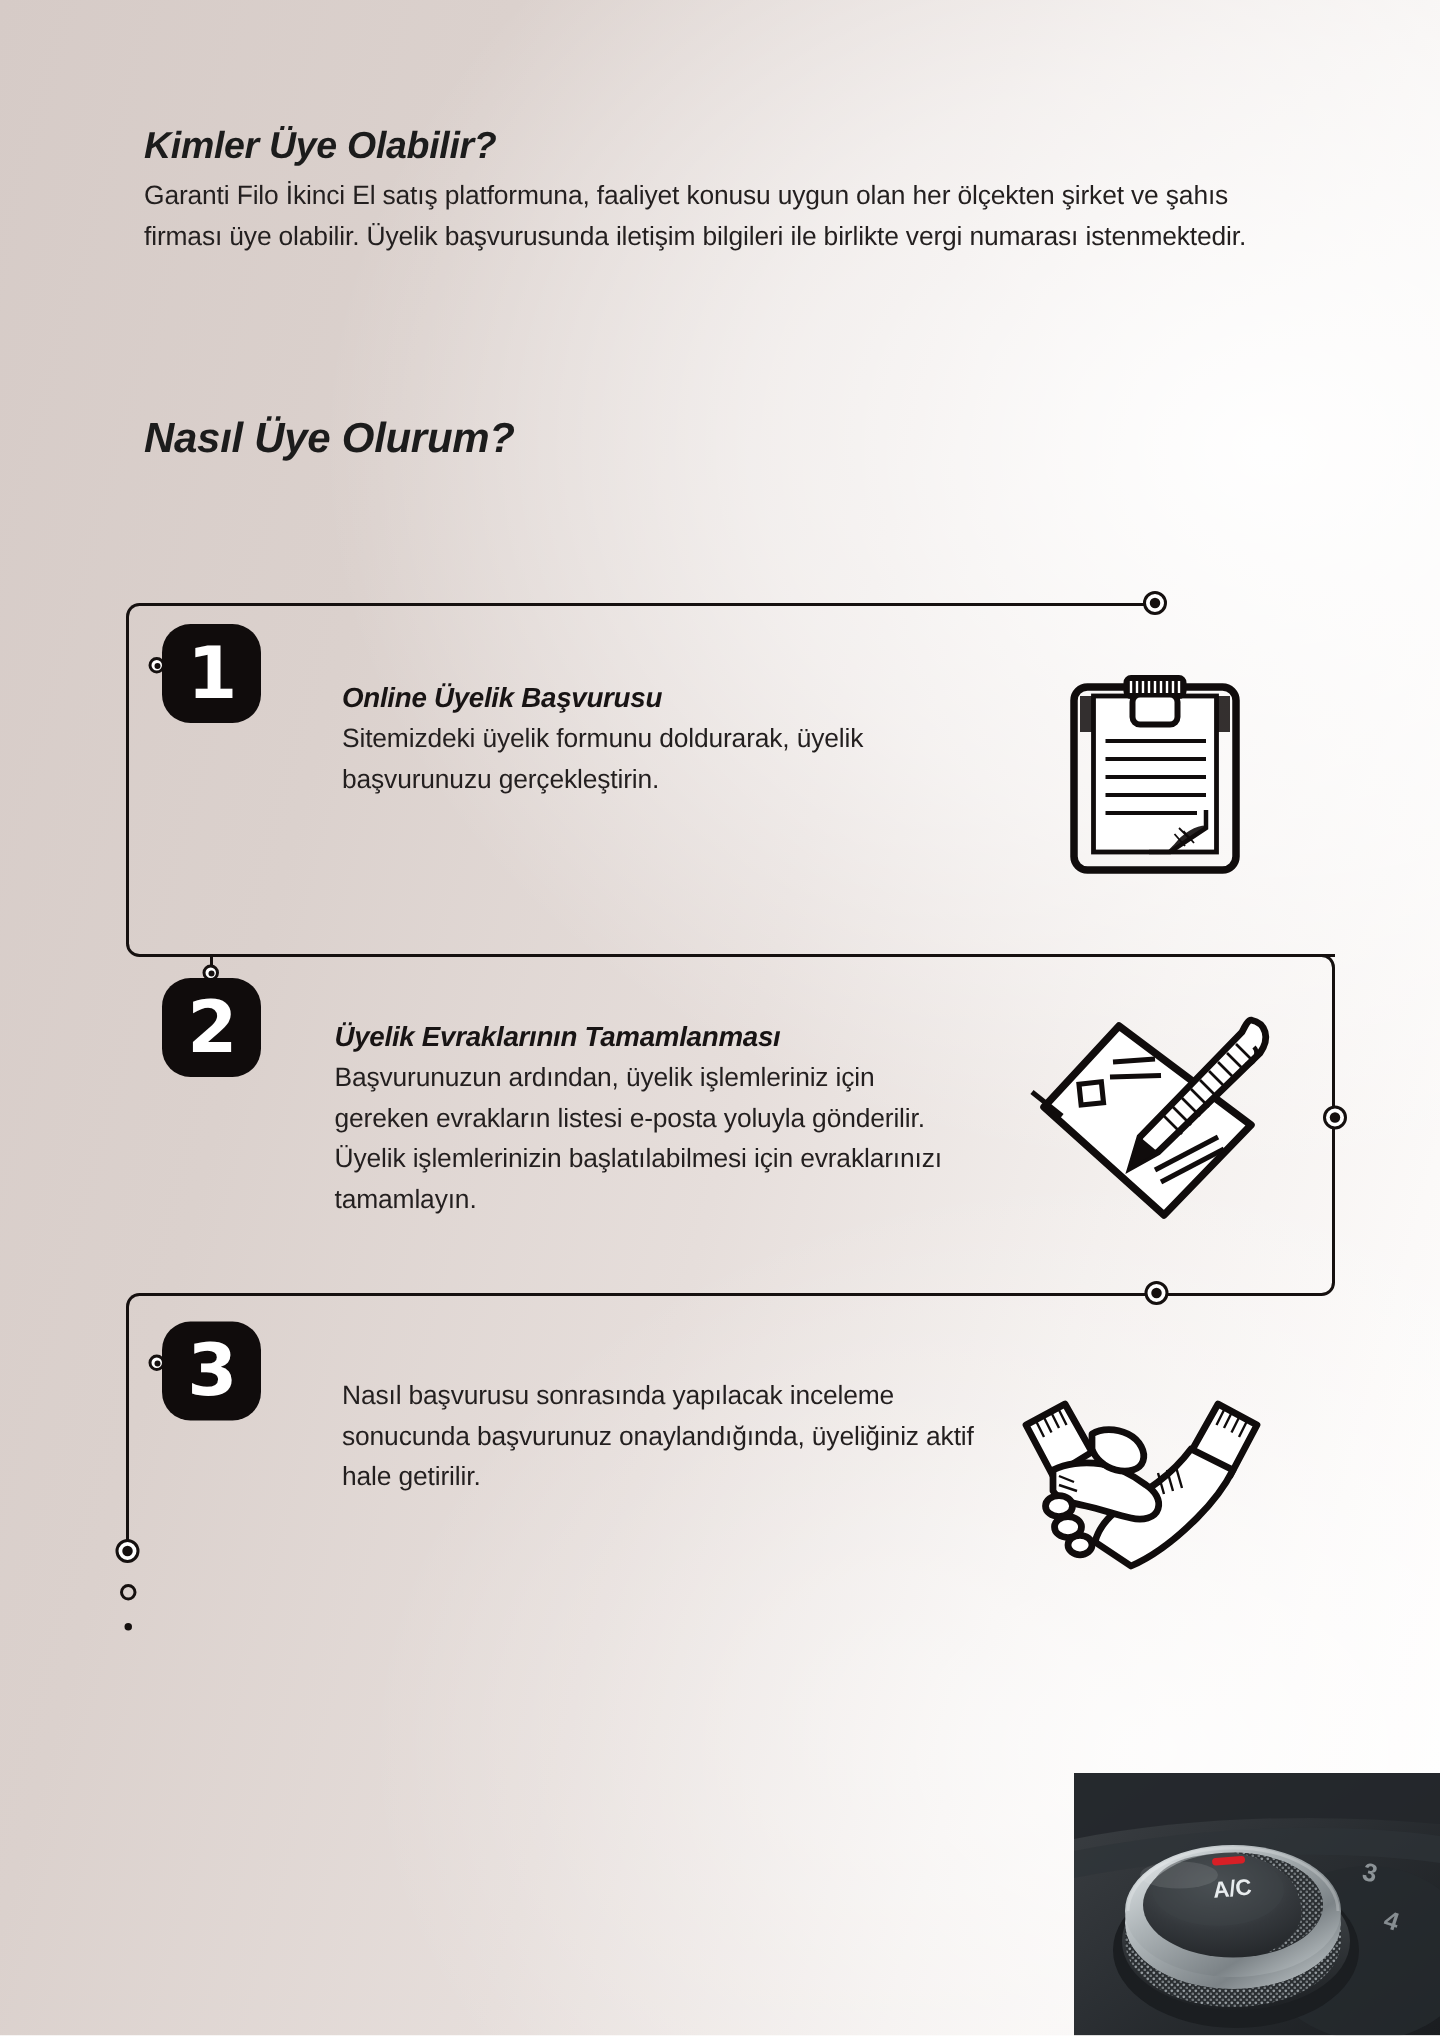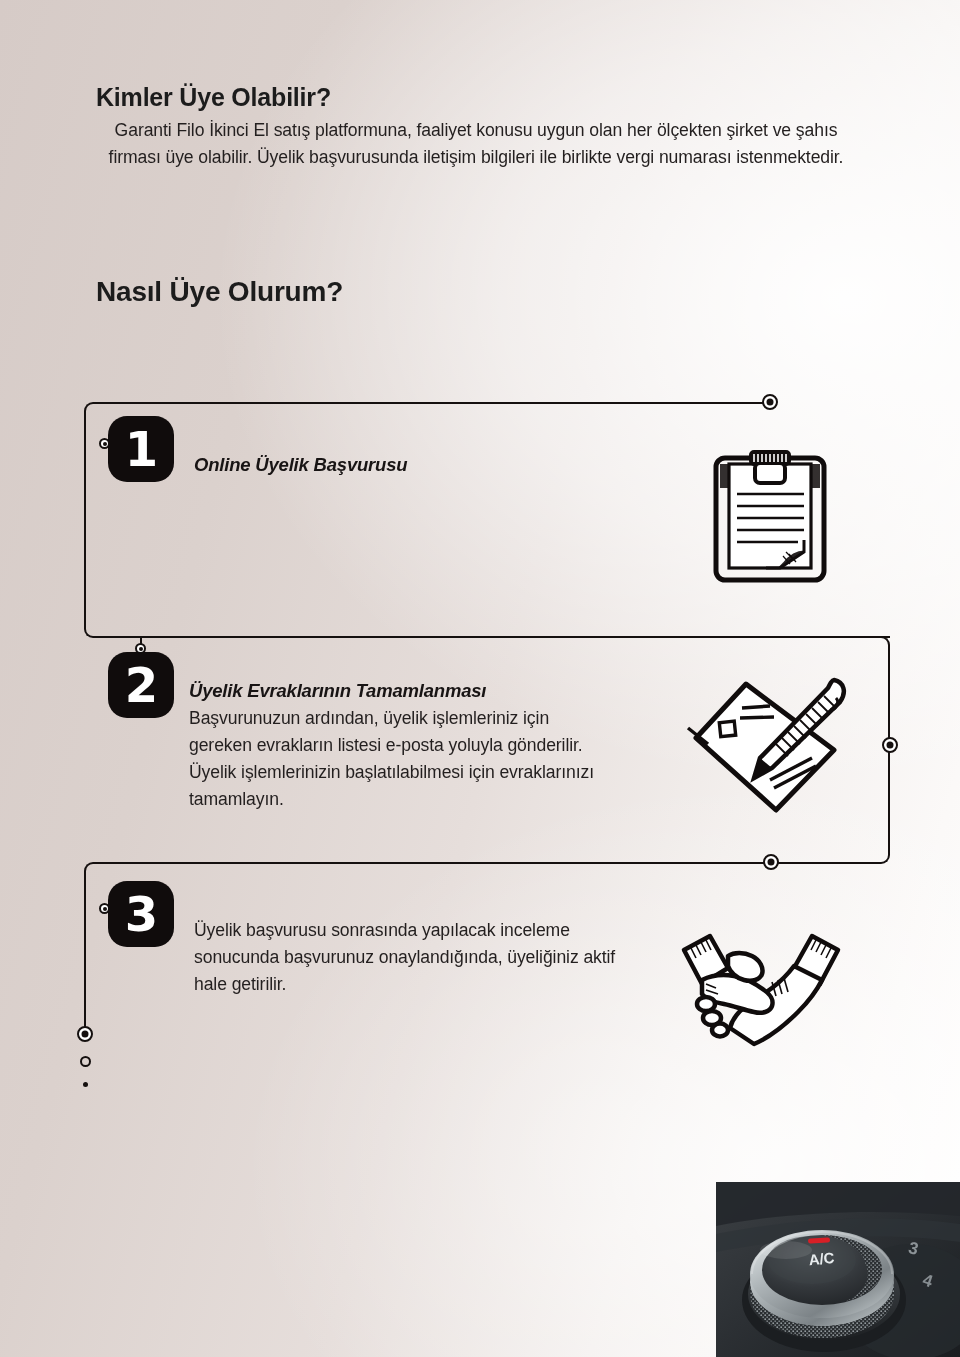--- a/index.html
+++ b/index.html
@@ -16,28 +16,27 @@
     background:
       radial-gradient(ellipse 900px 700px at 88% 22%, rgba(255,255,255,0.95) 0%, rgba(255,255,255,0.55) 38%, rgba(255,255,255,0.0) 70%),
       radial-gradient(ellipse 700px 520px at 80% 86%, rgba(255,255,255,0.75) 0%, rgba(255,255,255,0.25) 45%, rgba(255,255,255,0) 75%),
       linear-gradient(105deg, #d6cbc7 0%, #dbd1cd 26%, #e6dedb 52%, #f3efed 72%, #fbf9f8 88%, #ffffff 100%);
     overflow:hidden;
   }
 
   
   .intro { position:absolute; left:96px; top:82px; width:760px; }
   h1.title, h2.title {
-    font-weight:bold; color:#1c1c1c; letter-spacing:-0.2px;
+    font-weight:bold; color:#1c1c1c; letter-spacing:-0.2px;font-style:italic;
   }
   h1.title { font-size:25px; line-height:30px; margin-bottom:5px; }
   h2.title { font-size:28px; line-height:28px; margin-bottom:4px; }
   .body-text {
     font-size:17.6px; line-height:27px; color:#231f1f;
     letter-spacing:-0.1px;
-    text-align:center;
   }
   .sec2 { position:absolute; left:96px; top:278px; width:760px; }
 
   
   .frame { position:absolute; }
   .seg {
     position:absolute; background:#15100f;
   }
   .seg.h { height:2px; }
   .seg.v { width:2px; }
@@ -83,21 +82,21 @@
     background:#100c0c; border-radius:19px;
     display:flex; align-items:center; justify-content:center;
   }
   .badge span {
     color:#ffffff; font-weight:bold; font-size:48px; line-height:48px;
     font-family:"DejaVu Sans", sans-serif;
     letter-spacing:-1px;
   }
 
   
-  .step-text { position:absolute; }
+  .step-text { position:absolute;margin-left:34px; }
   .step-head {
     font-size:18.5px; font-weight:bold; font-style:italic;
     color:#181414; line-height:26px; margin-bottom:1px;
     letter-spacing:-0.2px;
   }
   .step-body {
     font-size:17.6px; line-height:27px; color:#231f1f;
     letter-spacing:-0.1px;
   }
 
@@ -141,20 +140,21 @@
 
     <div class="dot-ring sm" style="left:99px; top:438px;"></div>
   </div>
 
   <div class="badge" style="left:108px; top:416px;">
     <span>1</span>
   </div>
 
   <div class="step-text" style="left:194px; top:452px; width:420px;">
     <div class="step-head">Online Üyelik Başvurusu</div>
+    <div class="step-body">Sitemizdeki üyelik formunu doldurarak, üyelik başvurunuzu gerçekleştirin.</div>
   </div>
 
   <div class="illus" style="left:706px; top:444px;">
     <svg width="130" height="145" viewBox="0 0 130 145">
       <g fill="none" stroke="#100c0c">
 
         <rect x="10" y="14" width="108" height="122" rx="9" stroke-width="5"></rect>
 
         <path d="M14 20 L30 20 L30 44 L14 44 Z" fill="#100c0c" opacity="0.85" stroke="none"></path>
         <path d="M98 20 L114 20 L114 44 L98 44 Z" fill="#100c0c" opacity="0.85" stroke="none"></path>
@@ -270,21 +270,21 @@
     <div class="dot-ring big" style="left:77px; top:1026px;"></div>
     <div class="dot-hollow" style="left:80px; top:1056px;"></div>
     <div class="dot-solid" style="left:83px; top:1082px;"></div>
   </div>
 
   <div class="badge" style="left:108px; top:881px;">
     <span>3</span>
   </div>
 
   <div class="step-text" style="left:194px; top:917px; width:430px;">
-    <div class="step-body">Üyelik başvurusu sonrasında yapılacak inceleme sonucunda başvurunuz onaylandığında, üyeliğiniz aktif hale getirilir.</div>
+    <div class="step-body">Nasıl başvurusu sonrasında yapılacak inceleme sonucunda başvurunuz onaylandığında, üyeliğiniz aktif hale getirilir.</div>
   </div>
 
   <div class="illus" style="left:676px; top:926px;">
     <svg width="170" height="125" viewBox="0 0 170 125">
       <g fill="#fff" stroke="#100c0c" stroke-width="4.5" stroke-linejoin="round">
 
         <path d="M8 24 L34 10 L52 42 L26 58 Z"></path>
 
         <path d="M162 24 L136 10 L118 42 L144 58 Z"></path>
 

